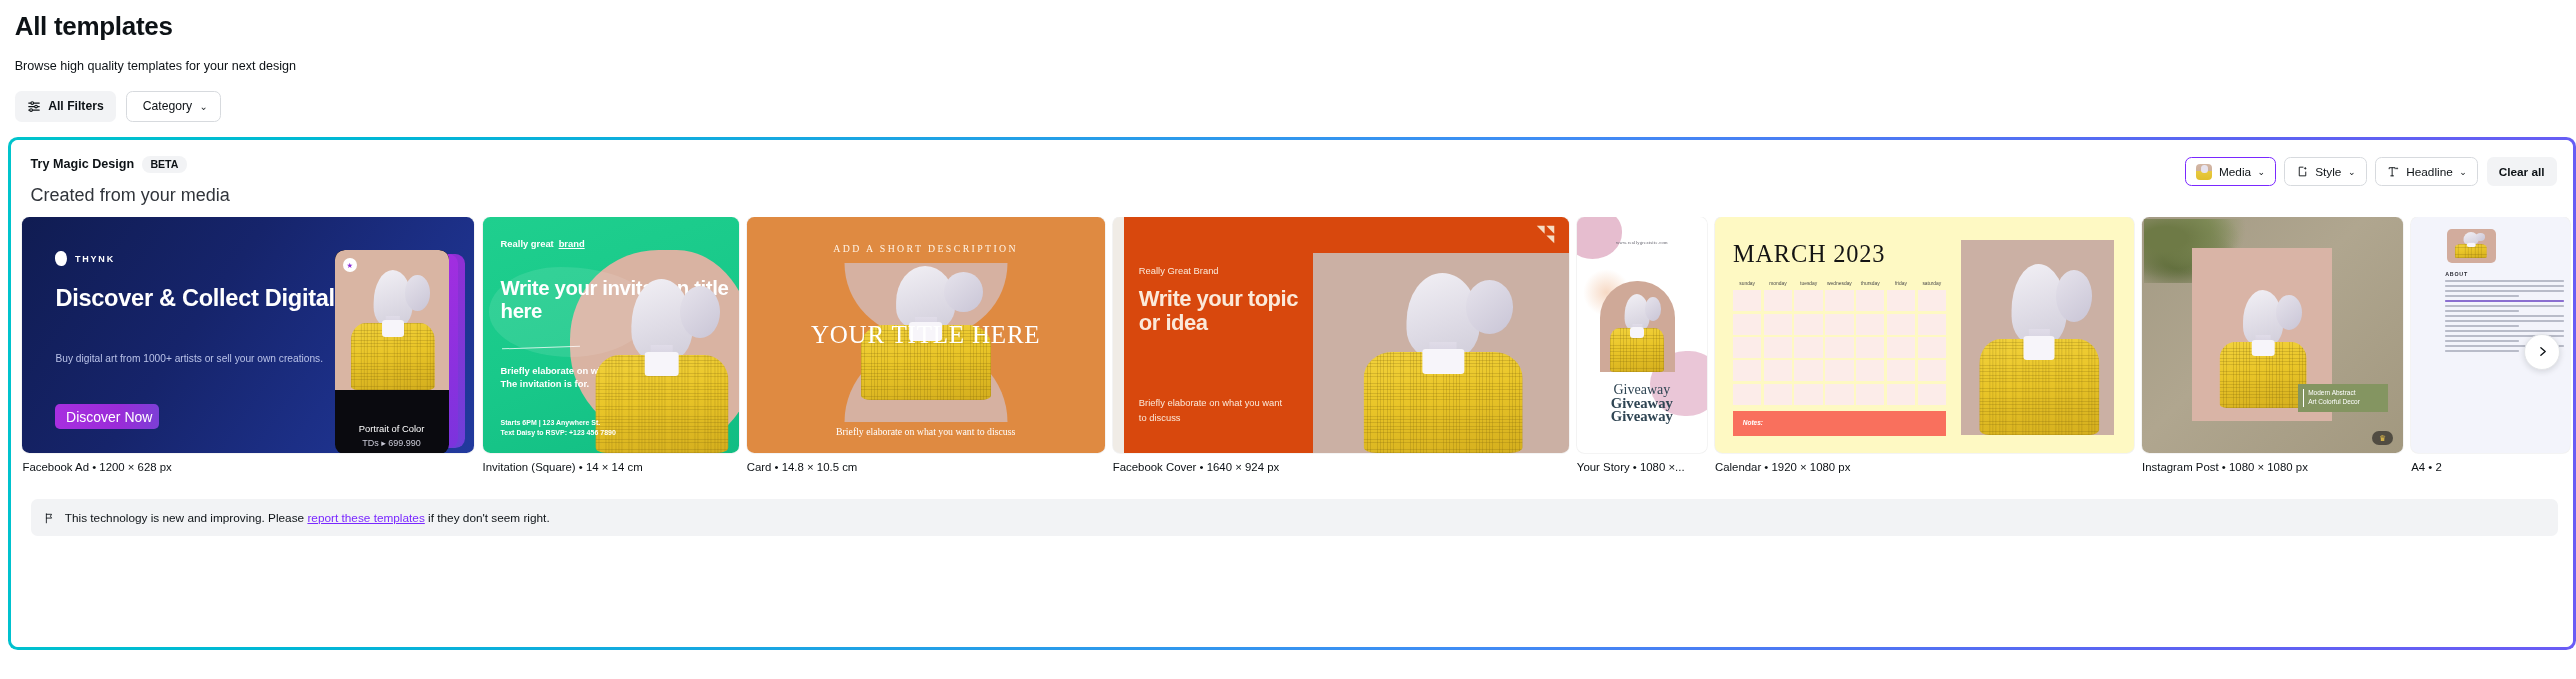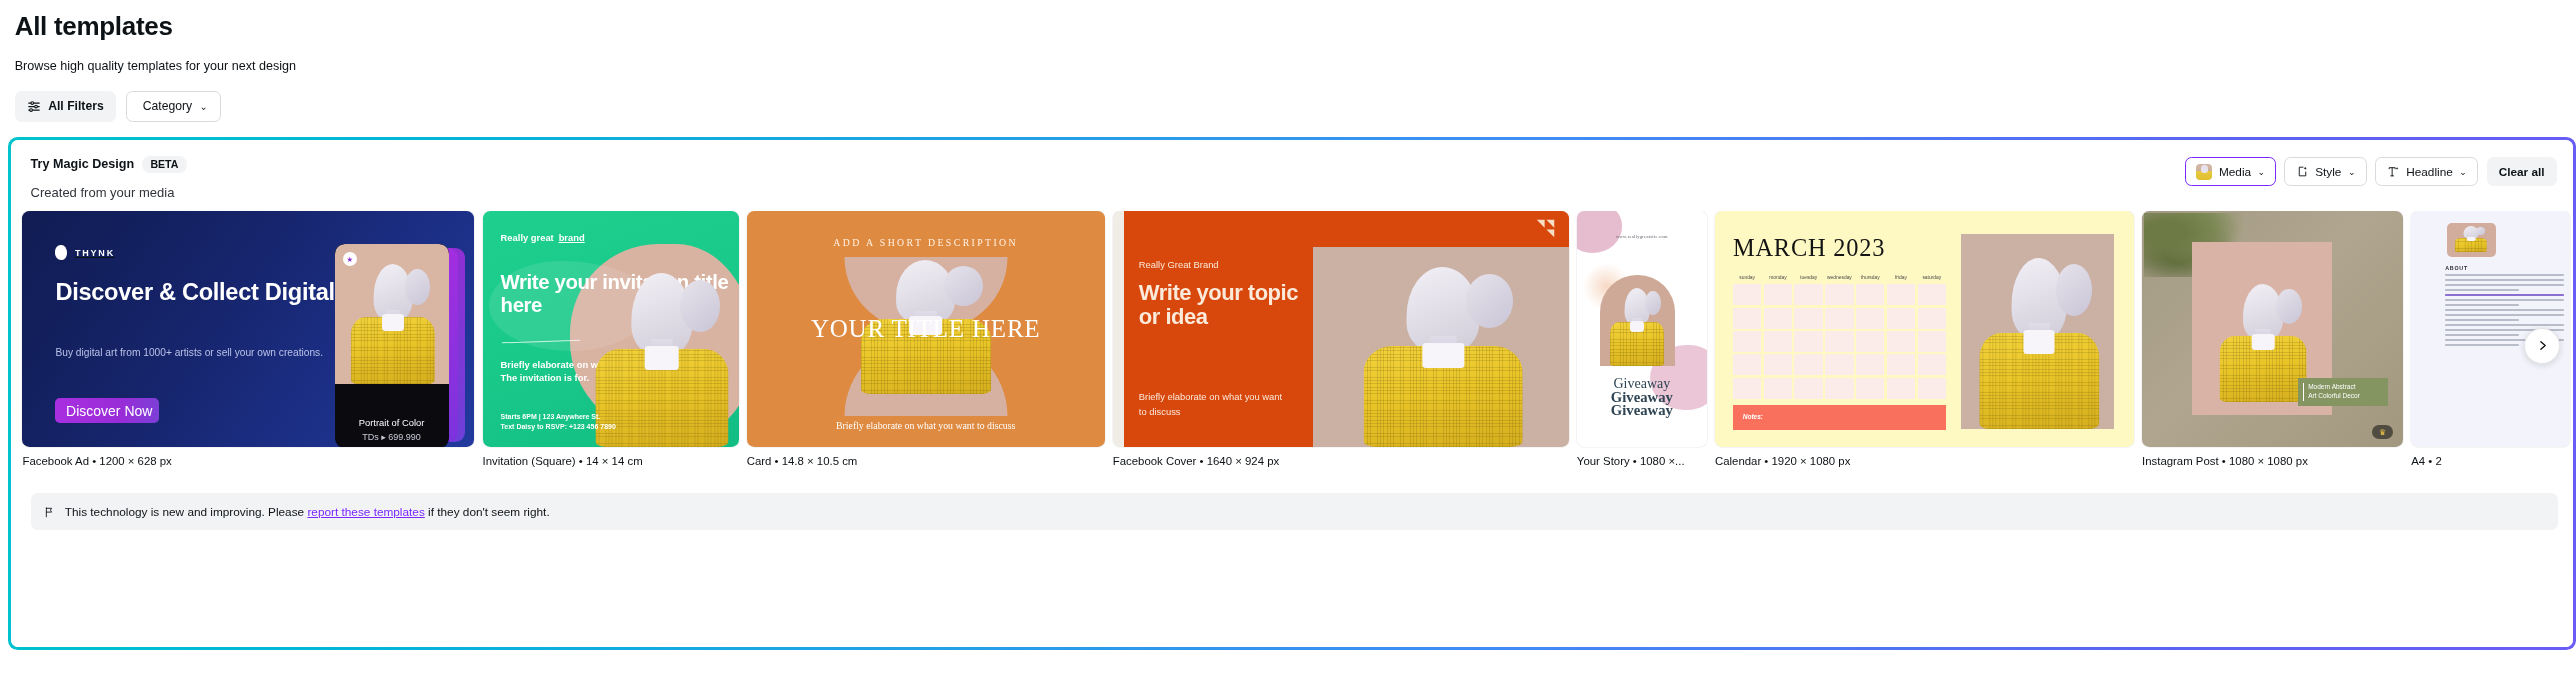--- a/index.html
+++ b/index.html
@@ -62,21 +62,21 @@
     padding: 16.3px 16.3px 0 19.5px;
   }
   .magic-left .magic-title-row {
     display: flex; align-items: center; gap: 8.1px;
   }
   .magic-title { font-size: 12.6px; font-weight: 700; color: #0d1216; }
   .beta-badge {
     font-size: 10.6px; font-weight: 700; color: #0d1216;
     background: #f2f3f5; border-radius: 8.1px; padding: 2.4px 8.1px;
   }
-  .magic-created { margin-top: 12.2px; font-size: 13px; color: #31353b; }
+  .magic-created { margin-top: 12.2px; font-size: 18px; color: #31353b; }
 
   .magic-controls { display: flex; align-items: center; gap: 8.1px; padding-top: 1.6px; }
   .ctl {
     display: inline-flex; align-items: center; gap: 6.5px;
     height: 29px; padding: 0 10.6px; border-radius: 6.5px;
     font-size: 11.8px; color: #0d1216; background: #fff;
     border: 0.8px solid #d7dade; cursor: pointer; white-space: nowrap;
   }
   .ctl.selected { border: 1.6px solid #7a28ff; padding: 0 9.8px; }
   .ctl.plain { background: #f2f3f5; border: none; font-weight: 700; padding: 0 12.2px; }
@@ -143,21 +143,21 @@
   }
   .statue .neck {
     position: absolute; left: 50%; transform: translateX(-50%);
     top: 38%; width: 17%; height: 14%;
     background: linear-gradient(180deg,#e0dce8,#cdc9da); z-index: 1;
   }
 
   
   .c1 { width: 452px; }
   .c1 .tthumb { background: linear-gradient(125deg,#101c52 0%, #16246b 40%, #1c2f86 70%, #223a9e 100%); }
-  .c1 .brand { position: absolute; left: 33px; top: 34px; display: flex; align-items: center; gap: 8.1px; text-decoration: underline; }
+  .c1 .brand { position: absolute; left: 33px; top: 34px; display: flex; align-items: center; gap: 8.1px; }
   .c1 .brand .mark { width: 11.4px; height: 14.7px; background: #fff; border-radius: 50% 50% 45% 55% / 45% 55% 50% 50%; }
   .c1 .brand .bt { color:#fff; font-size: 9px; letter-spacing: 1.8px; font-weight: 600; }
   .c1 .h1 { position: absolute; left: 33px; top: 68px; color: #fff; font-size: 23.6px; font-weight: 700; line-height: 1.16; letter-spacing: -0.3px; }
   .c1 .p { position: absolute; left: 33px; top: 134px; color: #b9c2e8; font-size: 10.2px; line-height: 1.55; }
   .c1 .btn {
     position: absolute; left: 33px; bottom: 24.4px; width: 104px; height: 24.4px;
     border-radius: 4.9px; background: linear-gradient(90deg,#a82fe0 0%, #9a2cd8 62%, #7c3fd6 100%);
     color: #fff; font-size: 14px; display: flex; align-items: center; padding-left: 10.6px;
   }
   .c1 .nft { position: absolute; right: 21px; top: 33px; width: 122px; height: 204px; }

